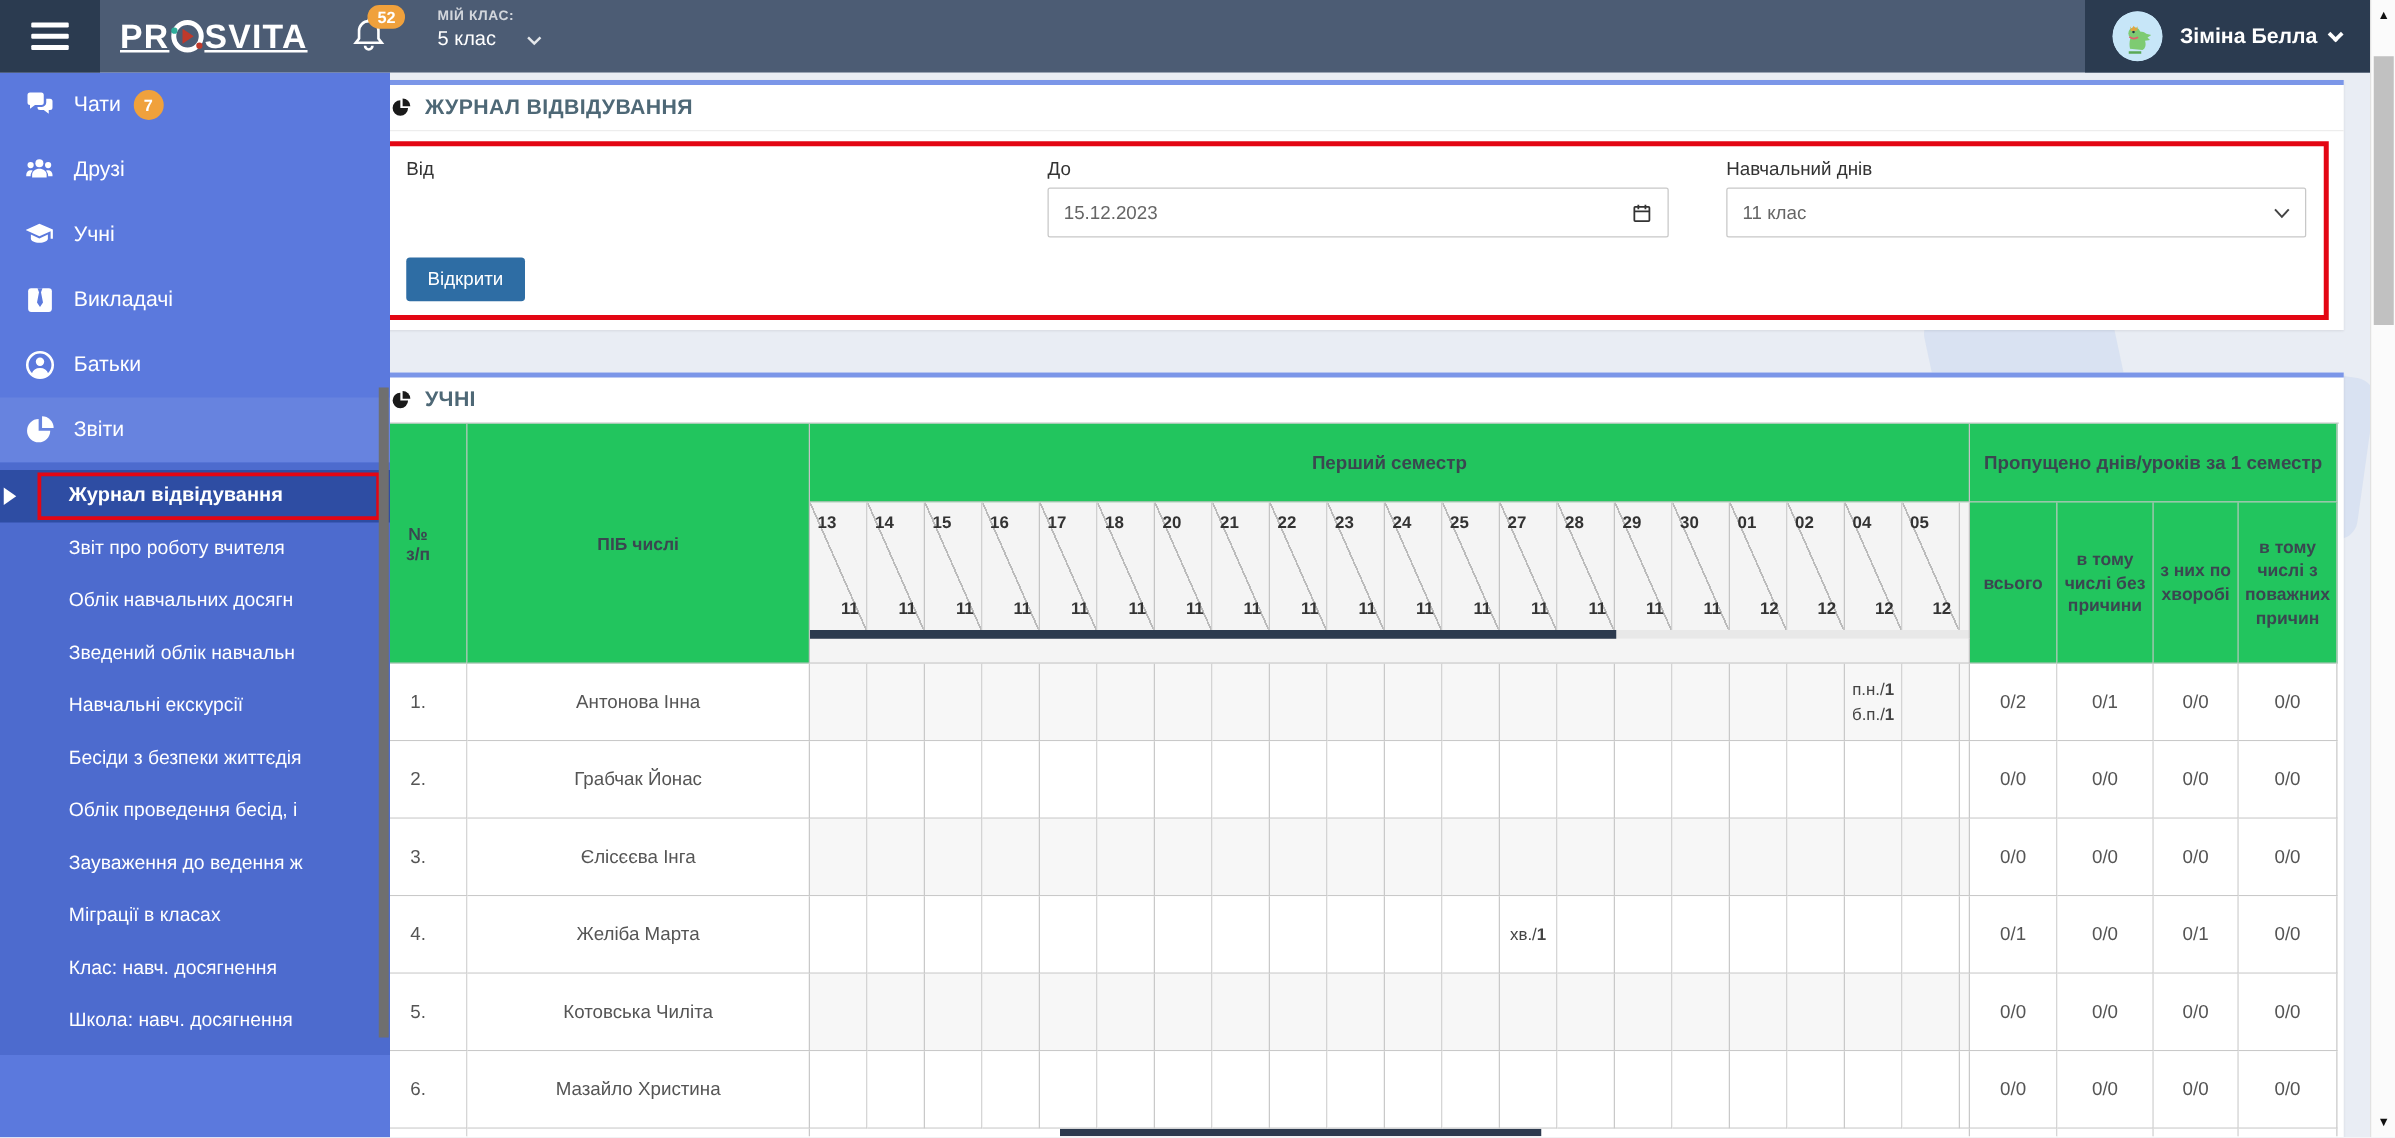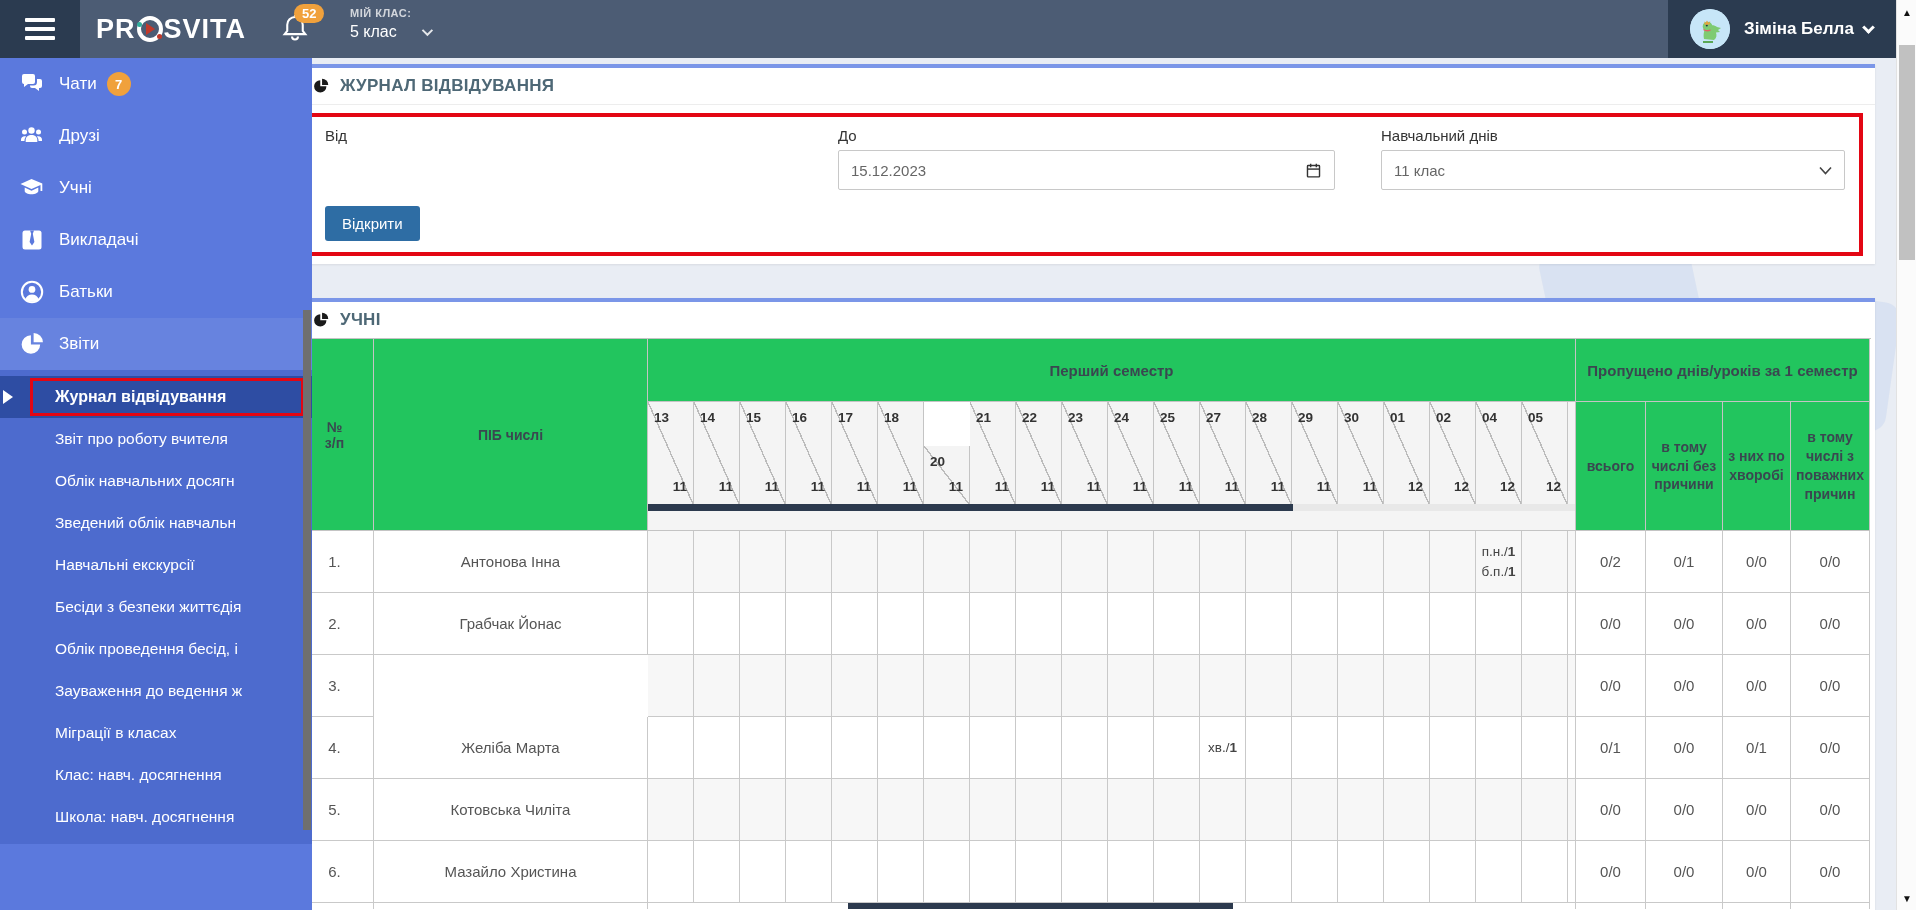--- a/index.html
+++ b/index.html
@@ -3,21 +3,21 @@
 <meta charset="utf-8">
 <style>
   * { margin:0; padding:0; box-sizing:border-box; }
   body { font-family:"Liberation Sans","DejaVu Sans",sans-serif; background:#e9edf4; overflow:hidden; }
   .stage { position:relative; width:1916px; height:910px; overflow:hidden; background:#e9edf4; }
 
   
   .navbar { position:absolute; left:0; top:0; width:1916px; height:58px; background:#4c5c74; z-index:30; }
   .hamburger { position:absolute; left:0; top:0; width:80px; height:58px; background:#2b3b50; display:flex; flex-direction:column; justify-content:center; align-items:center; gap:5px; cursor:pointer; }
   .hamburger .bar { width:30px; height:4px; background:#fff; border-radius:1px; }
-  .logo { position:absolute; left:96px; top:0; height:58px; display:flex; align-items:center; color:#fff; font-size:27px; font-weight:bold; letter-spacing:1px; }
+  .logo { position:absolute; left:96px; top:0; height:58px; display:flex; align-items:center; color:#fff; font-size:27px; font-weight:bold; letter-spacing:1px;text-decoration:underline; }
   .logo-o { display:inline-flex; width:26px; height:26px; border:4px solid #fff; border-radius:50%; margin:0 1px; align-items:center; justify-content:center; position:relative; }
   .logo-o .play { width:0; height:0; border-left:9px solid #c0392b; border-top:6px solid transparent; border-bottom:6px solid transparent; margin-left:2px; }
   .logo-o .dot1 { position:absolute; left:-4px; top:2px; width:5px; height:5px; border-radius:50%; background:#2fae9b; }
   .logo-o .dot2 { position:absolute; right:-3px; bottom:-1px; width:5px; height:5px; border-radius:50%; background:#c0392b; }
   .bell-wrap { position:absolute; left:280px; top:12px; width:46px; height:40px; cursor:pointer; }
   .badge { position:absolute; background:#f0a13c; color:#fff; font-size:13px; font-weight:bold; border-radius:11px; padding:2px 8px; }
   .bell-badge { left:14px; top:-8px; }
   .myclass { position:absolute; left:350px; top:7px; color:#fff; }
   .myclass-label { font-size:11px; font-weight:bold; color:rgba(255,255,255,.75); letter-spacing:.5px; }
   .myclass-value { font-size:16px; margin-top:4px; cursor:pointer; display:flex; align-items:center; gap:25px; }
@@ -308,21 +308,21 @@
           <div class="mon">11</div>
         </div>
         <div class="date-cell" style="grid-area: 2 / 7;">
           <div class="day">17</div>
           <div class="mon">11</div>
         </div>
         <div class="date-cell" style="grid-area: 2 / 8;">
           <div class="day">18</div>
           <div class="mon">11</div>
         </div>
-        <div class="date-cell" style="grid-area: 2 / 9; margin-top: 44px;">
+        <div class="date-cell" style="grid-area: 2 / 9;">
           <div class="day">20</div>
           <div class="mon">11</div>
         </div>
         <div class="date-cell" style="grid-area: 2 / 10;">
           <div class="day">21</div>
           <div class="mon">11</div>
         </div>
         <div class="date-cell" style="grid-area: 2 / 11;">
           <div class="day">22</div>
           <div class="mon">11</div>
@@ -429,20 +429,21 @@
         <div class="gc dcell" style="grid-area: 6 / 19;"></div>
         <div class="gc dcell" style="grid-area: 6 / 20;"></div>
         <div class="gc dcell" style="grid-area: 6 / 21;"></div>
         <div class="gc dcell" style="grid-area: 6 / 22;"></div>
         <div class="gc dcell" style="grid-area: 6 / 23;"></div>
         <div class="gc sumcell" style="grid-area: 6 / 24;">0/0</div>
         <div class="gc sumcell" style="grid-area: 6 / 25;">0/0</div>
         <div class="gc sumcell" style="grid-area: 6 / 26;">0/0</div>
         <div class="gc sumcell" style="grid-area: 6 / 27;">0/0</div>
         <div class="gc numcell" style="grid-area: 7 / 1;">3.</div>
+        <div class="gc namecell" style="grid-area: 7 / 2;">Єлісєєва Інга</div>
         <div class="gc dcell odd" style="grid-area: 7 / 3;"></div>
         <div class="gc dcell odd" style="grid-area: 7 / 4;"></div>
         <div class="gc dcell odd" style="grid-area: 7 / 5;"></div>
         <div class="gc dcell odd" style="grid-area: 7 / 6;"></div>
         <div class="gc dcell odd" style="grid-area: 7 / 7;"></div>
         <div class="gc dcell odd" style="grid-area: 7 / 8;"></div>
         <div class="gc dcell odd" style="grid-area: 7 / 9;"></div>
         <div class="gc dcell odd" style="grid-area: 7 / 10;"></div>
         <div class="gc dcell odd" style="grid-area: 7 / 11;"></div>
         <div class="gc dcell odd" style="grid-area: 7 / 12;"></div>

